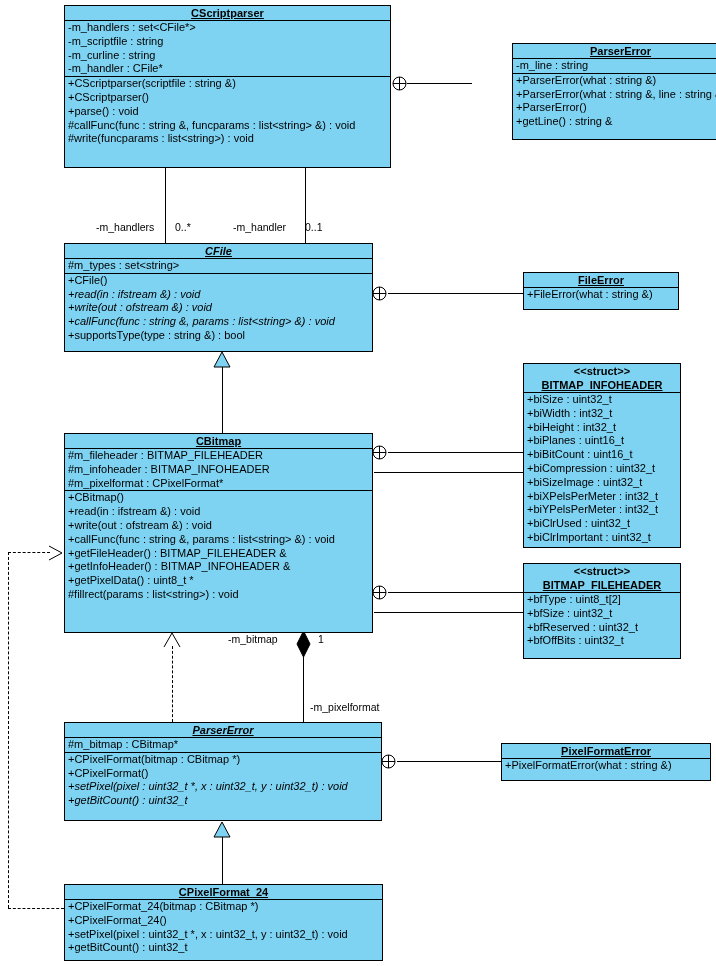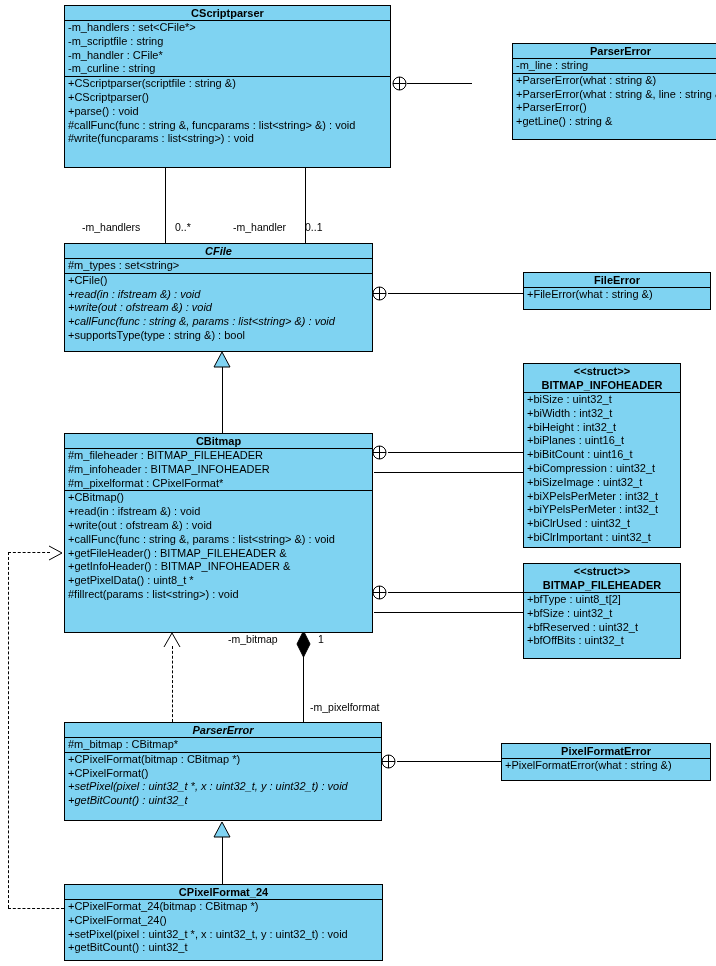--- a/index.html
+++ b/index.html
@@ -3,42 +3,42 @@
 <meta charset="utf-8">
 <style>
   * { margin:0; padding:0; box-sizing:border-box; }
   html,body { background:#ffffff; }
   body { font-family:"Liberation Sans", sans-serif; }
   #canvas { position:relative; width:716px; height:966px; background:#ffffff; overflow:hidden; }
 
   .uml-box { position:absolute; background:#7FD3F2; border:1px solid #000;
              display:flex; flex-direction:column; overflow:hidden; }
   .uml-title { font-weight:bold; font-size:11px; text-align:center; line-height:14px;
-               flex:0 0 auto; padding:0 2px; white-space:nowrap; }
+               flex:0 0 auto; padding:0 2px; white-space:nowrap;text-decoration:underline; }
   .uml-title.italic { font-style:italic; }
   .uml-stereo { font-weight:bold; font-size:11px; text-align:center; line-height:14px; }
   .compart { border-top:1px solid #000; flex:0 0 auto; overflow:hidden; }
   .grow { flex:1 1 auto; }
   .member { font-size:11px; line-height:13.8px; padding:0 3px; white-space:nowrap; }
 
   .hline { position:absolute; height:1px; background:#000; }
   .vline { position:absolute; width:1px;  background:#000; }
   .dashh { position:absolute; height:0; border-top:1px dashed #000; }
   .dashv { position:absolute; width:0;  border-left:1px dashed #000; }
   .edge-label { position:absolute; font-size:10.5px; color:#000; white-space:nowrap; }
   svg.deco { position:absolute; overflow:visible; }
 </style>
 </head>
 <body>
 
 <div id="canvas">
 
   <div class="vline" style="left:165px; top:168px; height:75px;"></div>
   <div class="vline" style="left:305px; top:168px; height:75px;"></div>
-  <div class="edge-label" style="left:82px;  top:221px;">-m_handlers</div>
+  <div class="edge-label" style="left:96px;  top:221px;">-m_handlers</div>
   <div class="edge-label" style="left:175px; top:221px;">0..*</div>
   <div class="edge-label" style="left:233px; top:221px;">-m_handler</div>
   <div class="edge-label" style="left:305px; top:221px;">0..1</div>
 
   <svg class="deco" style="left:392px; top:76px;" width="15" height="15">
     <circle cx="7.5" cy="7.5" r="6.5" fill="#ffffff" stroke="#000"></circle>
     <line x1="1" y1="7.5" x2="14" y2="7.5" stroke="#000"></line>
     <line x1="7.5" y1="1" x2="7.5" y2="14" stroke="#000"></line>
   </svg>
   <div class="hline" style="left:407px; top:83px; width:65px;"></div>
@@ -94,22 +94,22 @@
   <div class="vline" style="left:222px; top:837px; height:47px;"></div>
   <svg class="deco" style="left:213px; top:821px;" width="18" height="17">
     <polygon points="9,1 17,16 1,16" fill="#7FD3F2" stroke="#000"></polygon>
   </svg>
 
   <div class="uml-box" style="left:64px; top:5px; width:327px; height:163px;">
     <div class="uml-title">CScriptparser</div>
     <div class="compart">
         <div class="member">-m_handlers : set&lt;CFile*&gt;</div>
         <div class="member">-m_scriptfile : string</div>
+        <div class="member">-m_curline : string</div>
         <div class="member">-m_handler : CFile*</div>
-        <div class="member">-m_curline : string</div>
       </div>
     <div class="compart grow">
         <div class="member">+CScriptparser(scriptfile : string &amp;)</div>
         <div class="member">+CScriptparser()</div>
         <div class="member">+parse() : void</div>
         <div class="member">#callFunc(func : string &amp;, funcparams : list&lt;string&gt; &amp;) : void</div>
         <div class="member">#write(funcparams : list&lt;string&gt;) : void</div>
       </div>
   </div>
 
@@ -133,21 +133,21 @@
       </div>
     <div class="compart grow">
         <div class="member">+CFile()</div>
         <div class="member" style="font-style: italic;">+read(in : ifstream &amp;) : void</div>
         <div class="member" style="font-style: italic;">+write(out : ofstream &amp;) : void</div>
         <div class="member" style="font-style: italic;">+callFunc(func : string &amp;, params : list&lt;string&gt; &amp;) : void</div>
         <div class="member">+supportsType(type : string &amp;) : bool</div>
       </div>
   </div>
 
-  <div class="uml-box" style="left:523px; top:272px; width:188px; height:38px;justify-content:flex-end;">
+  <div class="uml-box" style="left:523px; top:272px; width:156px; height:38px;justify-content:flex-end;">
     <div class="uml-title">FileError</div>
     <div class="compart grow">
         <div class="member">+FileError(what : string &amp;)</div>
       </div>
   </div>
 
   <div class="uml-box" style="left:64px; top:433px; width:309px; height:200px;">
     <div class="uml-title">CBitmap</div>
     <div class="compart">
         <div class="member">#m_fileheader : BITMAP_FILEHEADER</div>

